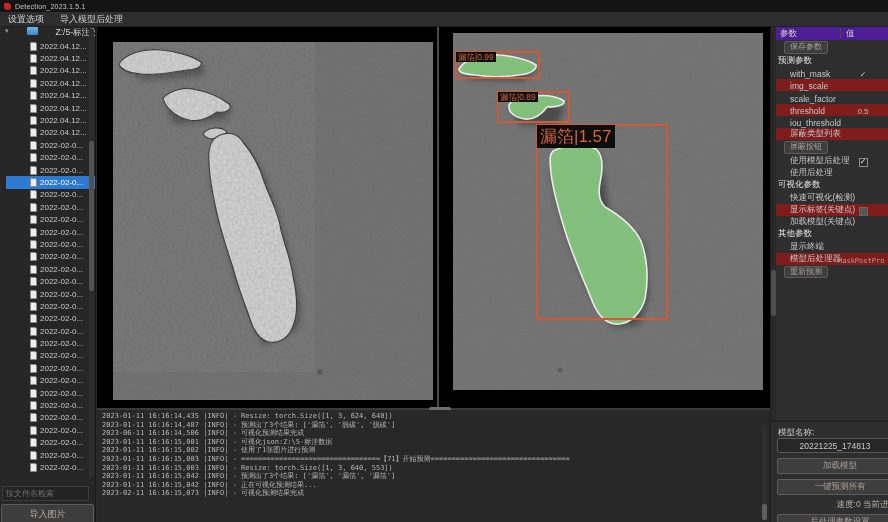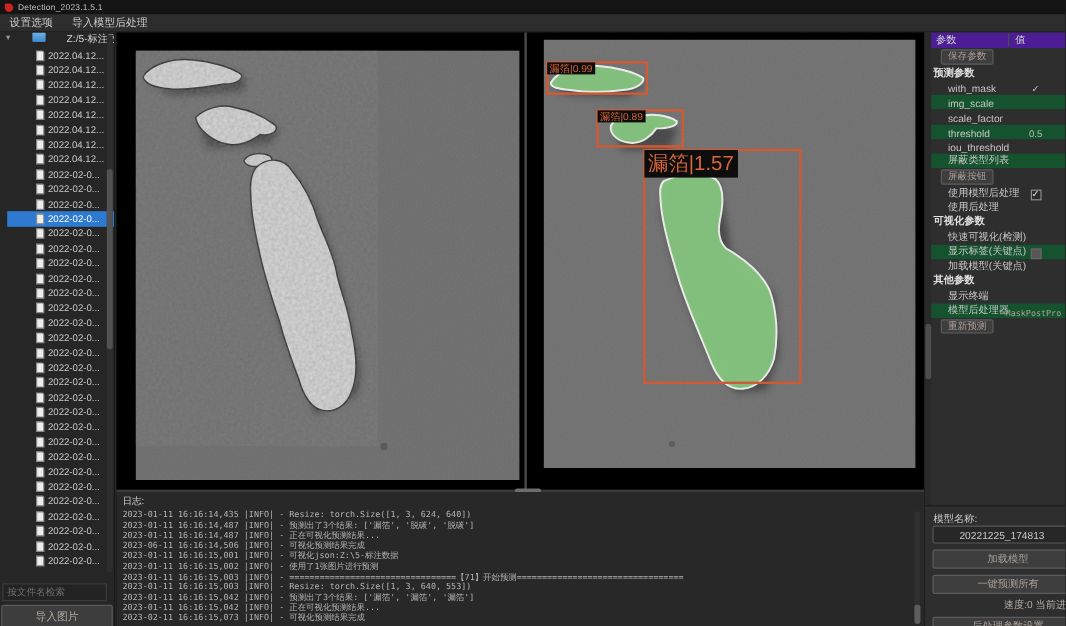--- a/index.html
+++ b/index.html
@@ -47,25 +47,25 @@
   
   .rightcol{position:absolute;right:0;top:27px;width:118px;bottom:0;background:#2e2e2e;border-left:1px solid #1e1e1e;overflow:hidden}
   .panel-scroll{position:absolute;left:0;top:0;width:5px;height:394px;background:#292929}
   .panel-scroll .thumb{position:absolute;left:0;top:243px;width:5px;height:46px;background:#4e4e4e;border-radius:2px}
   .params{position:absolute;left:5px;right:0;top:0}
   .phead{height:13px;background:#4c1d95;display:flex;align-items:flex-end;font-size:8.5px;color:#d2d2d2;position:relative}
   .phead .h1{padding-left:4px}
   .phead .h2{position:absolute;left:70px}
   .phead::after{content:"";position:absolute;left:64px;top:1px;bottom:1px;width:1px;background:#4a4a4a}
   .prow{height:12.2px;display:flex;align-items:flex-end;font-size:8.5px;color:#c6c6c6;position:relative}
-  .prow.striped{background:#14532d}
+  .prow.striped{background:#7f1d1d}
   .prow .lbl{padding-left:14px;white-space:nowrap}
   .prow .val{position:absolute;left:62px;width:50px;display:flex;justify-content:center;font-size:8px;color:#bdbdbd;white-space:nowrap}
   .prow .val.loose{justify-content:flex-start;overflow:visible;font-family:"DejaVu Sans Mono",monospace;font-size:7px;color:#b09f97}
-  .psection{height:12.5px;display:flex;align-items:center;font-weight:bold;font-size:8.5px;color:#e0e0e0;padding-left:2px}
+  .psection{height:12.5px;display:flex;align-items:center;font-weight:normal;font-size:8.5px;color:#e0e0e0;padding-left:2px}
   .pbtn-row{height:14.5px;display:flex;align-items:center;padding-left:8px}
   .pbtn{background:#3e3e3e;border:1px solid #5c5c5c;border-radius:2px;color:#ab9f97;font-size:8px;height:12.5px;line-height:10px;padding:0 5px;font-family:"Liberation Sans",sans-serif}
   .checkmark{color:#d6d6d6;font-size:9px}
   .cbox{width:9px;height:9px;border:1px solid #8d8d8d;background:#2b2b2b;display:flex;align-items:center;justify-content:center;font-size:8px;color:#e0e0e0;line-height:8px}
   .cbox.empty{background:#565656;border-color:#666666}
   
   .modelbox{position:absolute;left:0;right:0;bottom:0;height:101px;background:#2e2e2e;border-top:1px solid #1c1c1c}
   .mlabel{position:absolute;top:5px;left:7px;font-size:8.5px;color:#cccccc}
   .mname{position:absolute;top:16px;left:6px;width:126px;height:15px;background:#272727;border:1px solid #575757;border-radius:2px;font-size:8.5px;color:#c8c8c8;display:flex;align-items:center;justify-content:center;padding-right:10px}
   .mbtn{position:absolute;left:6px;width:126px;height:16px;background:#3e3e3e;border:1px solid #5c5c5c;border-radius:2px;color:#ab9f97;font-size:8.5px;font-family:"Liberation Sans",sans-serif}
@@ -309,25 +309,23 @@
         <div class="det-box" style="left: 83px; top: 91px; width: 132px; height: 196px;"></div>
         <div class="det-label large" style="left: 84px; top: 92px;">漏箔|1.57</div>
       </div>
   </div>
 
   <div class="hsplit">
       <div class="grip"></div>
     </div>
 
   <div class="logpane">
-    <div class="log-title">日志:</div>
     <div id="log-lines">
         <div class="log-line">2023-01-11 16:16:14,435 |INFO| - Resize: torch.Size([1, 3, 624, 640])</div>
         <div class="log-line">2023-01-11 16:16:14,487 |INFO| - 预测出了3个结果: ['漏箔', '脱碳', '脱碳']</div>
-        <div class="log-line">2023-01-11 16:16:14,487 |INFO| - 正在可视化预测结果...</div>
         <div class="log-line">2023-06-11 16:16:14,506 |INFO| - 可视化预测结果完成</div>
         <div class="log-line">2023-01-11 16:16:15,001 |INFO| - 可视化json:Z:\5-标注数据</div>
         <div class="log-line">2023-01-11 16:16:15,002 |INFO| - 使用了1张图片进行预测</div>
         <div class="log-line">2023-01-11 16:16:15,003 |INFO| - =================================【71】开始预测=================================</div>
         <div class="log-line">2023-01-11 16:16:15,003 |INFO| - Resize: torch.Size([1, 3, 640, 553])</div>
         <div class="log-line">2023-01-11 16:16:15,042 |INFO| - 预测出了3个结果: ['漏箔', '漏箔', '漏箔']</div>
         <div class="log-line">2023-01-11 16:16:15,042 |INFO| - 正在可视化预测结果...</div>
         <div class="log-line">2023-02-11 16:16:15,073 |INFO| - 可视化预测结果完成</div>
       </div>
     <div class="log-scroll">

